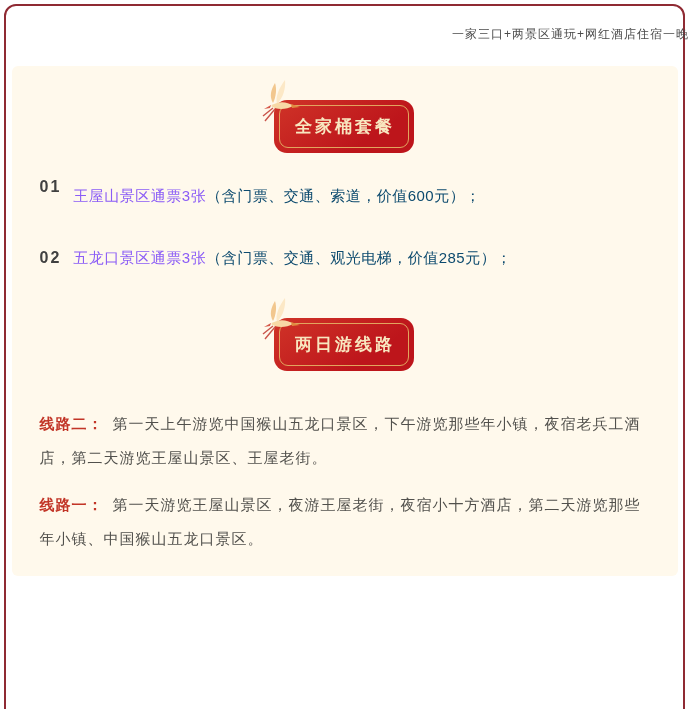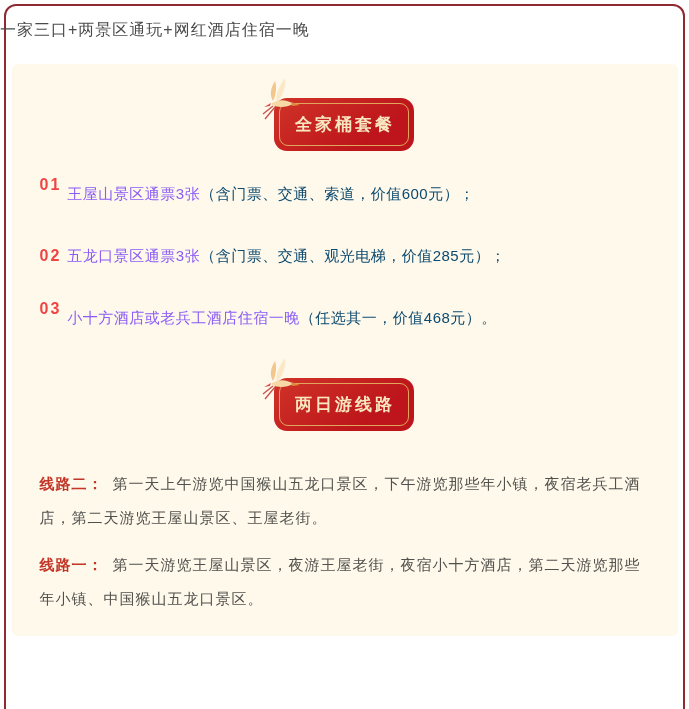--- a/index.html
+++ b/index.html
@@ -15,24 +15,24 @@
     left: 4px; top: 4px; right: 4px;
     height: 760px;
     border: 2px solid #8f2a33;
     border-radius: 12px;
     pointer-events: none;
     box-sizing: border-box;
   }
   .content { position: relative; }
 
   .title {
-    margin-top: 20px;
-    text-align: left;
+    margin-top: 26px;
+    text-align: right;
     color: #4a4a4a;
-    font-size: 16px;
+    font-size: 12px;
     letter-spacing: 1px;
   }
   .strike {
     margin-top: 12px;
     text-align: center;
     color: #d96b70;
     font-size: 15px;
     letter-spacing: 1px;
     text-decoration: line-through;
   }
@@ -78,25 +78,25 @@
   .bird {
     position: absolute;
     left: -15px; top: -22px;
     width: 46px; height: 46px;
   }
 
   .items { margin-top: 34px; padding-left: 12px; }
   .item { font-size: 15px; margin-bottom: 43px; letter-spacing: 0.5px; }
   .item:last-child { margin-bottom: 0; }
   .item .num {
-    color: #ef4444;
+    color: #404040;
     font-weight: bold;
     font-size: 16px;
     letter-spacing: 2px;
-    margin-right: 6px;
+    margin-right: 12px;
     display: inline-block;
     text-align: center;
   }
   .item.raised .num { position: relative; top: -9px; }
   .item .hl { color: #8b5cf6; }
   .item .detail { color: #0c4a6e; }
 
   .routes-badge-row { margin-top: 50px; }
   .routes { margin-top: 36px; padding: 0 12px; }
   .route {
@@ -135,23 +135,20 @@
       </div>
     </div>
 
     <div class="items">
       <p class="item raised">
         <span class="num">01</span><span class="hl">王屋山景区通票3张</span><span class="detail">（含门票、交通、索道，价值600元）；</span>
       </p>
       <p class="item">
         <span class="num">02</span><span class="hl">五龙口景区通票3张</span><span class="detail">（含门票、交通、观光电梯，价值285元）；</span>
       </p>
-      <p class="item raised">
-        <span class="num">03</span><span class="hl">小十方酒店或老兵工酒店住宿一晚</span><span class="detail">（任选其一，价值468元）。</span>
-      </p>
     </div>
 
     <div class="badge-row routes-badge-row">
       <div class="badge">
         <div class="badge-inner"></div>
         <svg class="bird" viewBox="0 0 46 46" aria-hidden="true">
           <path d="M16 5 C12 12 10 18 14 25 C17 19 18 11 16 5 Z" fill="#f2c78e"></path>
           <path d="M26 2 C20 10 16 19 18 26 C24 20 27 10 26 2 Z" fill="#fce8c6"></path>
           <path d="M12 27 L5 31 L11 30 Z" fill="#d65848"></path>
           <path d="M12 28 C18 23 28 23 34 28 C27 32 17 32 12 28 Z" fill="#f7d9a6"></path>

